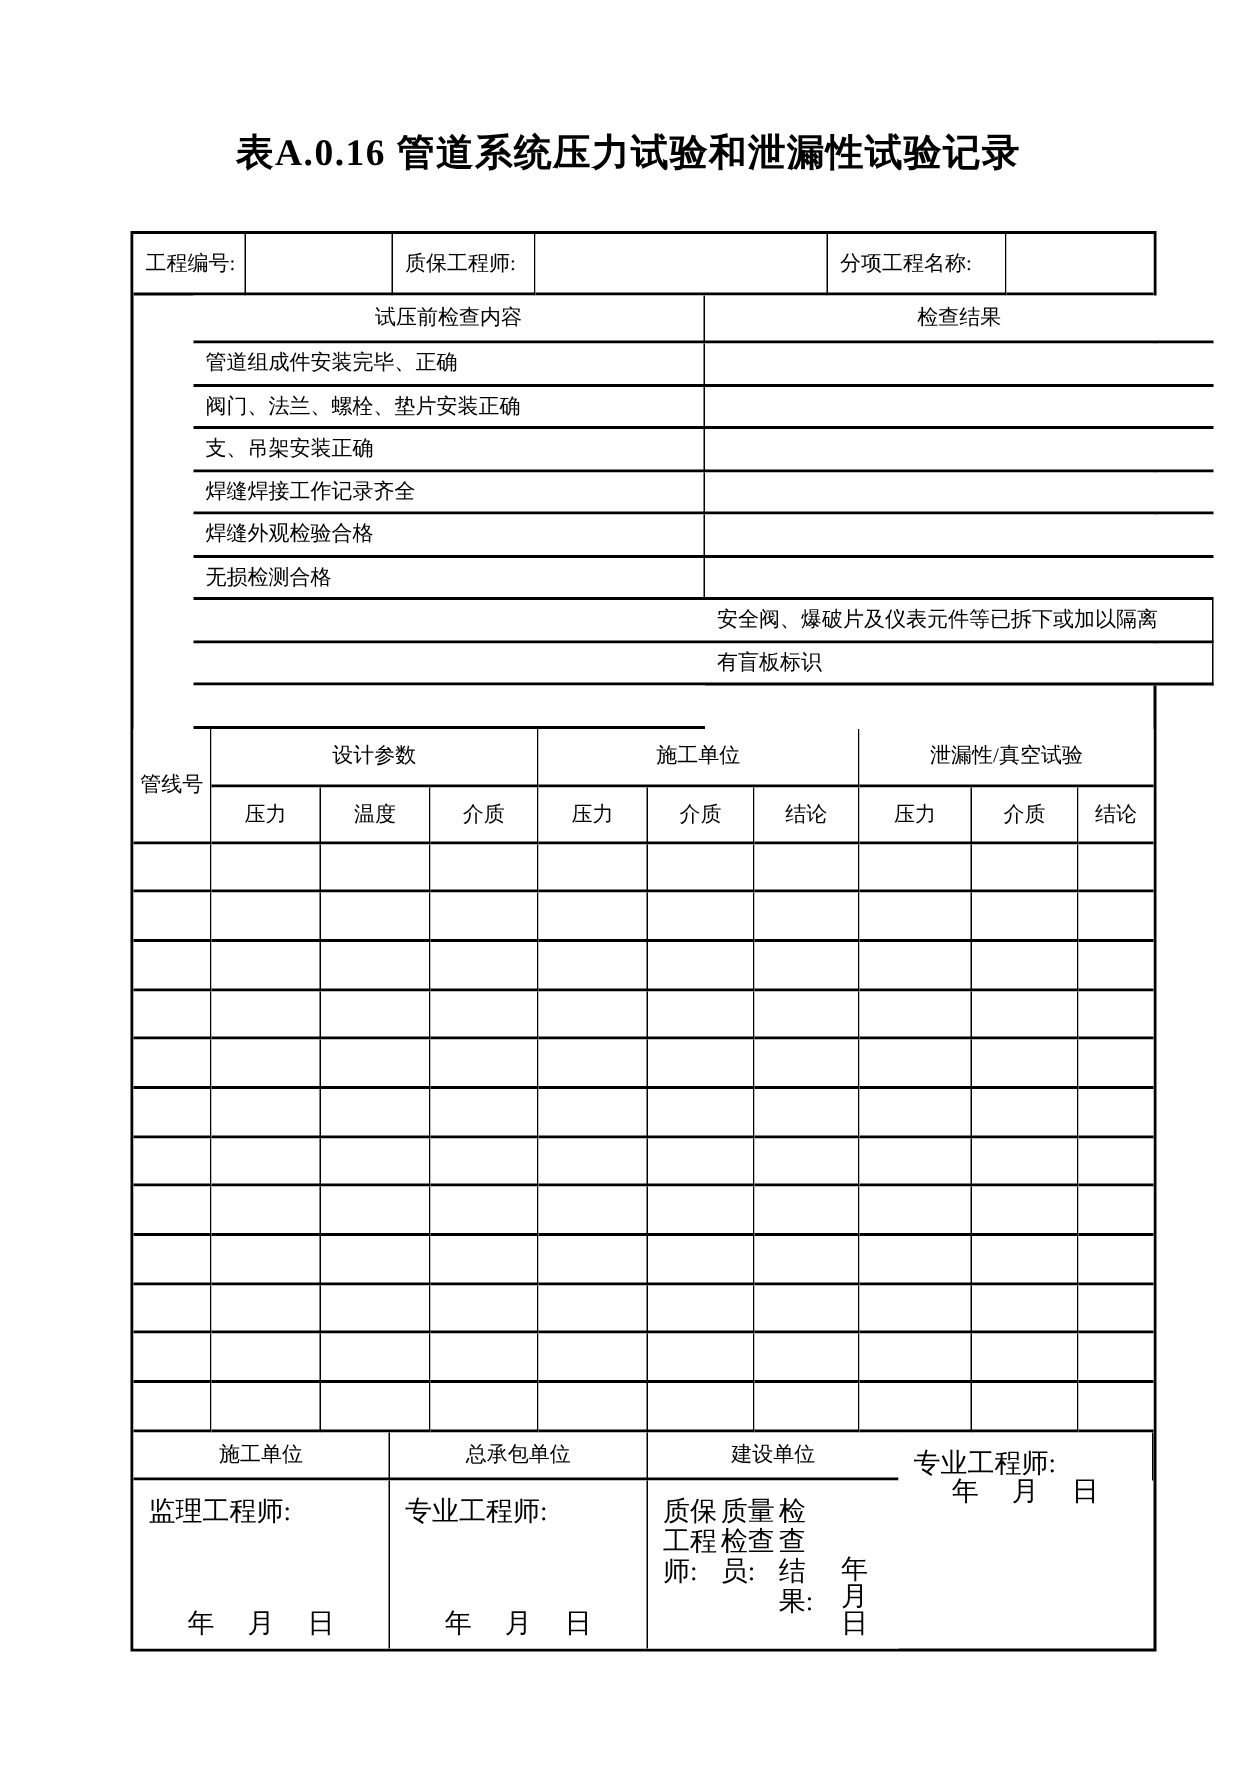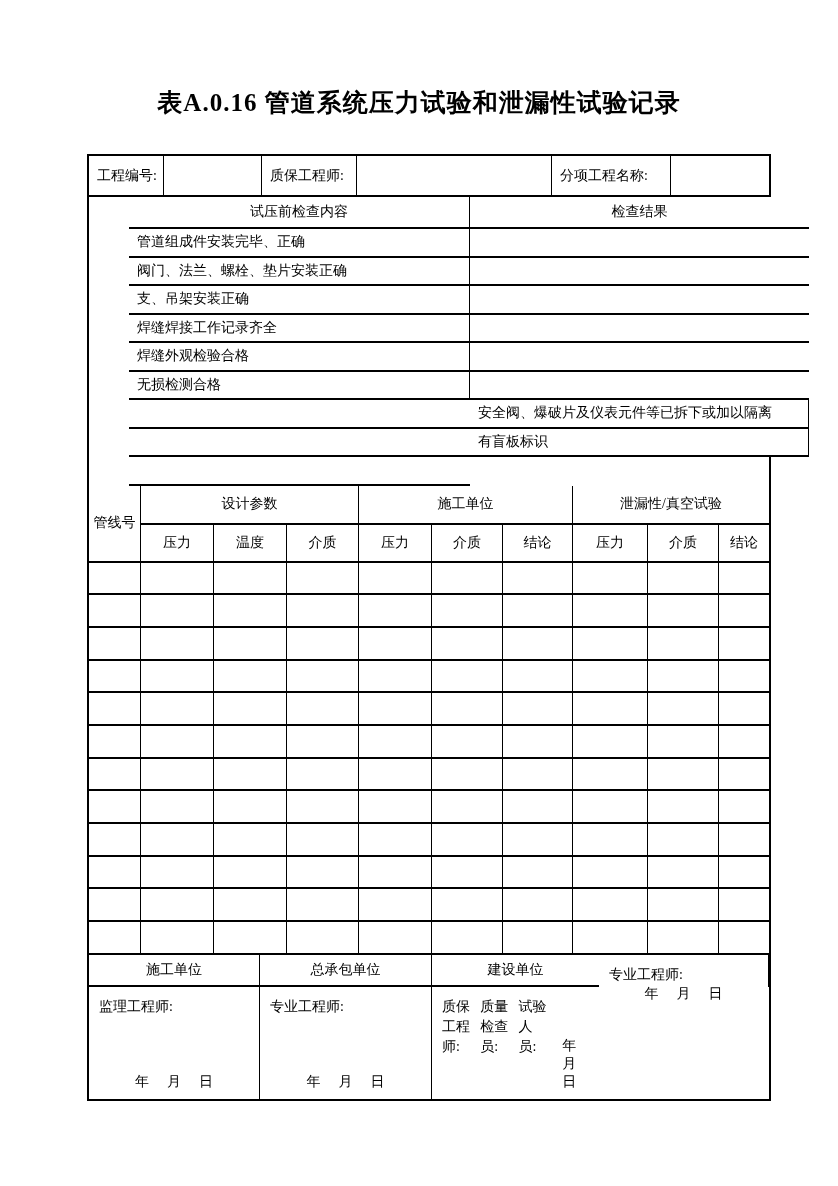--- a/index.html
+++ b/index.html
@@ -47,21 +47,21 @@
   }
   .cell.line-no { grid-column: 1; grid-row: 1 / 3; }
   .cell.grp-1 { grid-column: 2 / 5; }
   .cell.grp-2 { grid-column: 5 / 8; }
   .cell.grp-3 { grid-column: 8 / 11; }
   
   .sec-footer { grid-template-columns: 171px 172px 167px 170px; grid-template-rows: 32px 112px; }
   .sign-cell {
     border-right: 1px solid #000;
     border-bottom: none;
-    font-size: 14px;
+    font-size: 18px;
     display: flex;
     flex-direction: column;
     align-items: stretch;
     padding: 10px 8px 8px 10px;
     background: #fff;
   }
   .sign-cell.last-col { border-right: none; }
   .sign-label { text-align: left; line-height: 20px; }
   .sign-stack { display: flex; flex-direction: row; justify-content: space-between; flex: 1 1 auto; }
   .date-line { margin-top: auto; text-align: center; line-height: 18px; letter-spacing: 2px; }
@@ -270,20 +270,20 @@
         <div class="date-line">年　月　日</div>
       </div>
       <div class="sign-cell">
         <div class="sign-label">专业工程师:</div>
         <div class="date-line">年　月　日</div>
       </div>
       <div class="sign-cell last-col">
         <div class="sign-stack">
           <div class="sign-label">质保工程师:</div>
           <div class="sign-label">质量检查员:</div>
-          <div class="sign-label">试验人员:</div>
+          <div class="sign-label">检查结果:</div>
           <div class="date-line">年　月　日</div>
         </div>
       </div>
     </div>
 
   </div>
 </div>
 
 </body></html>

